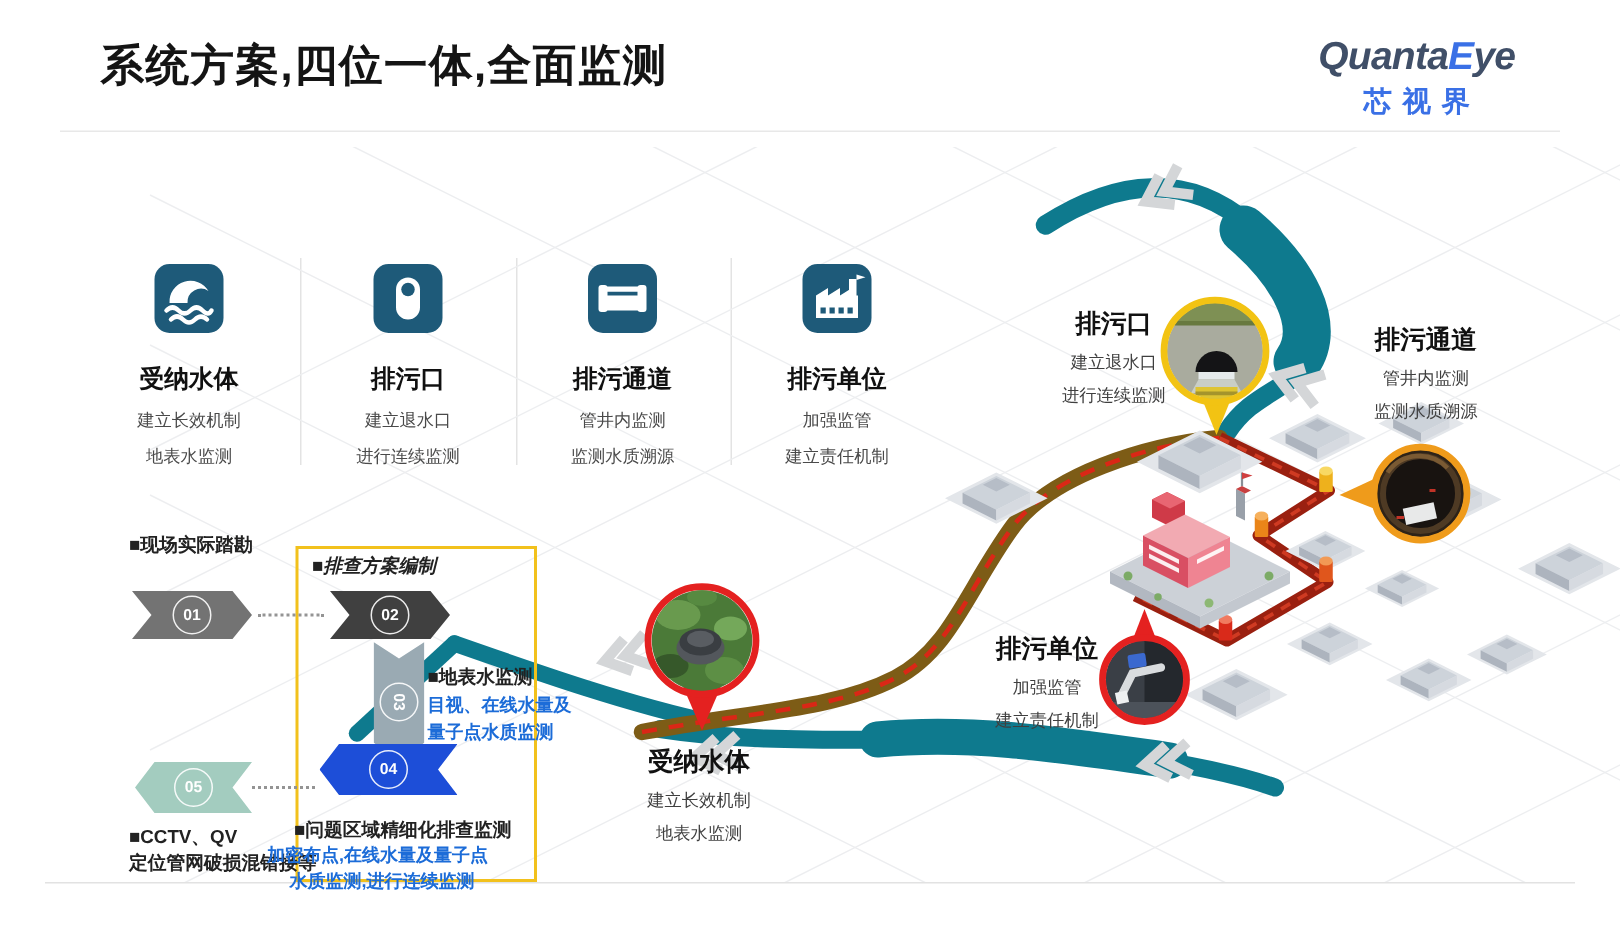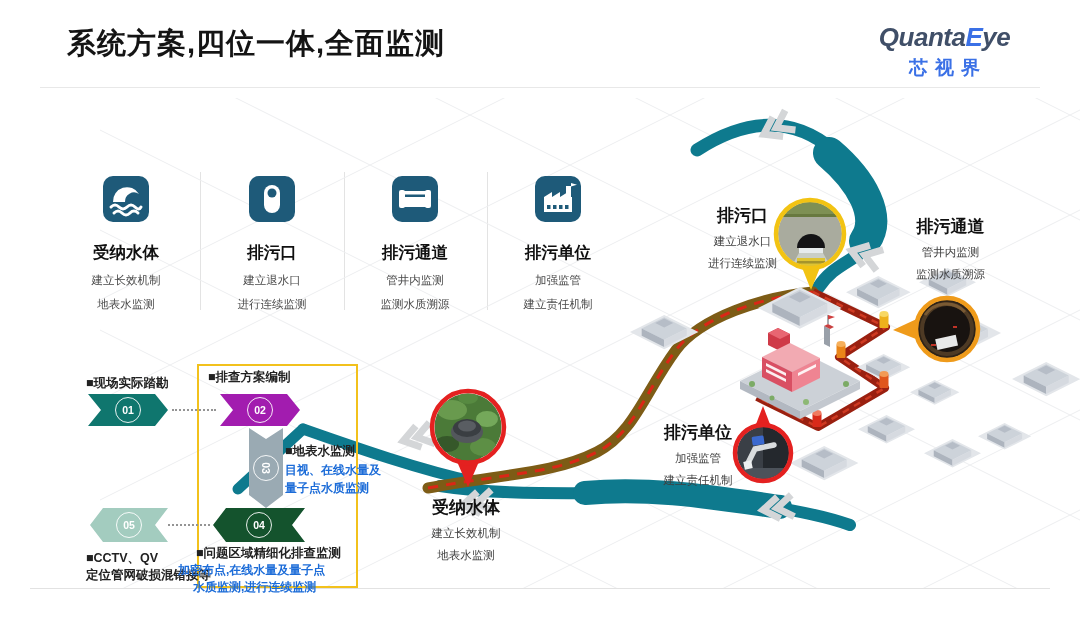--- a/index.html
+++ b/index.html
@@ -289,45 +289,45 @@
     <div class="pline">加强监管</div>
     <div class="pline">建立责任机制</div>
   </div>
 
   <div class="pdivider" style="left:200px;"></div>
   <div class="pdivider" style="left:344px;"></div>
   <div class="pdivider" style="left:487px;"></div>
 
   <div class="ybox"></div>
 
-  <div class="flbl" style="left:86px;top:375px;">■现场实际踏勘</div>
-  <div class="chev chev-r" style="left:88px;top:394px;width:80px;height:32px;background:#0f766e;">
+  <div class="flbl" style="left:86px;top:355px;">■现场实际踏勘</div>
+  <div class="chev chev-r" style="left:88px;top:394px;width:80px;height:32px;background:#737373;">
     <span class="numcircle">
         <span>01</span>
       </span>
   </div>
   <div class="dots" style="left:172px;top:409px;width:44px;"></div>
 
-  <div class="flbl" style="left:208px;top:369px;">■排查方案编制</div>
-  <div class="chev chev-r" style="left:220px;top:394px;width:80px;height:32px;background:#a21caf;">
+  <div class="flbl" style="left:208px;top:369px;font-style:italic;">■排查方案编制</div>
+  <div class="chev chev-r" style="left:220px;top:394px;width:80px;height:32px;background:#404040;">
     <span class="numcircle">
         <span>02</span>
       </span>
   </div>
 
   <div class="chev chev-d" style="left:249px;top:428px;width:34px;height:80px;background:#9aaab3;">
     <span class="numcircle">
         <span style="display:inline-block;transform:rotate(90deg);">03</span>
       </span>
   </div>
   <div class="flbl" style="left:285px;top:443px;">■地表水监测</div>
   <div class="fblue" style="left:285px;top:462px;">目视、在线水量及</div>
   <div class="fblue" style="left:285px;top:480px;">量子点水质监测</div>
 
-  <div class="chev chev-l" style="left:213px;top:508px;width:92px;height:34px;background:#14532d;">
+  <div class="chev chev-l" style="left:213px;top:496px;width:92px;height:34px;background:#1d4ed8;">
     <span class="numcircle">
         <span>04</span>
       </span>
   </div>
   <div class="dots" style="left:168px;top:524px;width:42px;"></div>
   <div class="chev chev-l" style="left:90px;top:508px;width:78px;height:34px;background:#a3ccbf;text-align:center;">
     <span class="numcircle">
         <span>05</span>
       </span>
   </div>

